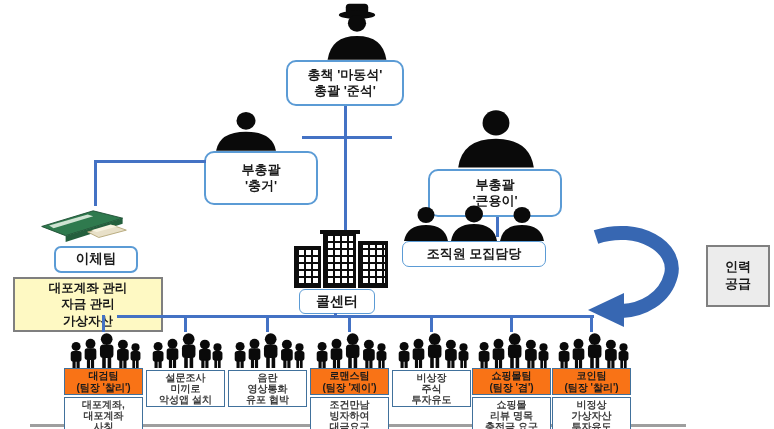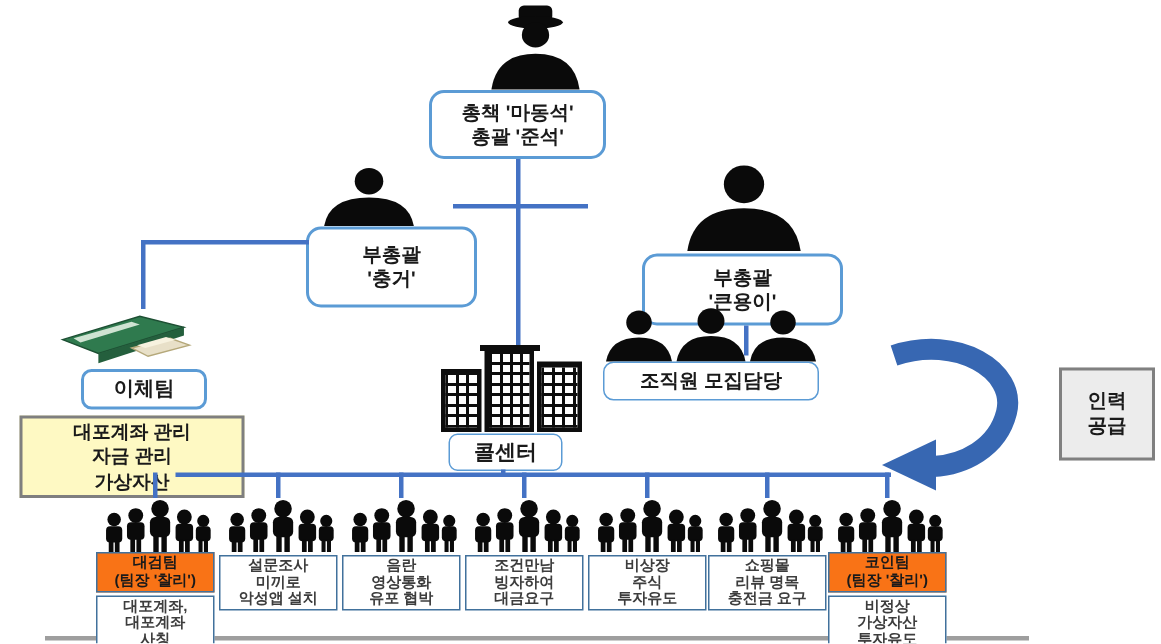--- a/index.html
+++ b/index.html
@@ -227,36 +227,44 @@
 
   <div class="team" style="left:228px;top:368px;">
     <div class="team-body">
       <div>음란</div>
       <div>영상통화</div>
       <div>유포 협박</div>
     </div>
   </div>
 
   <div class="team" style="left:310px;top:368px;">
+    <div class="team-header">
+      <div>로맨스팀</div>
+      <div>(팀장 '제이')</div>
+    </div>
     <div class="team-body">
       <div>조건만남</div>
       <div>빙자하여</div>
       <div>대금요구</div>
     </div>
   </div>
 
   <div class="team" style="left:392px;top:368px;">
     <div class="team-body">
       <div>비상장</div>
       <div>주식</div>
       <div>투자유도</div>
     </div>
   </div>
 
   <div class="team" style="left:472px;top:368px;">
+    <div class="team-header">
+      <div>쇼핑몰팀</div>
+      <div>(팀장 '겸')</div>
+    </div>
     <div class="team-body">
       <div>쇼핑몰</div>
       <div>리뷰 명목</div>
       <div>충전금 요구</div>
     </div>
   </div>
 
   <div class="team" style="left:552px;top:368px;">
     <div class="team-header">
       <div>코인팀</div>

